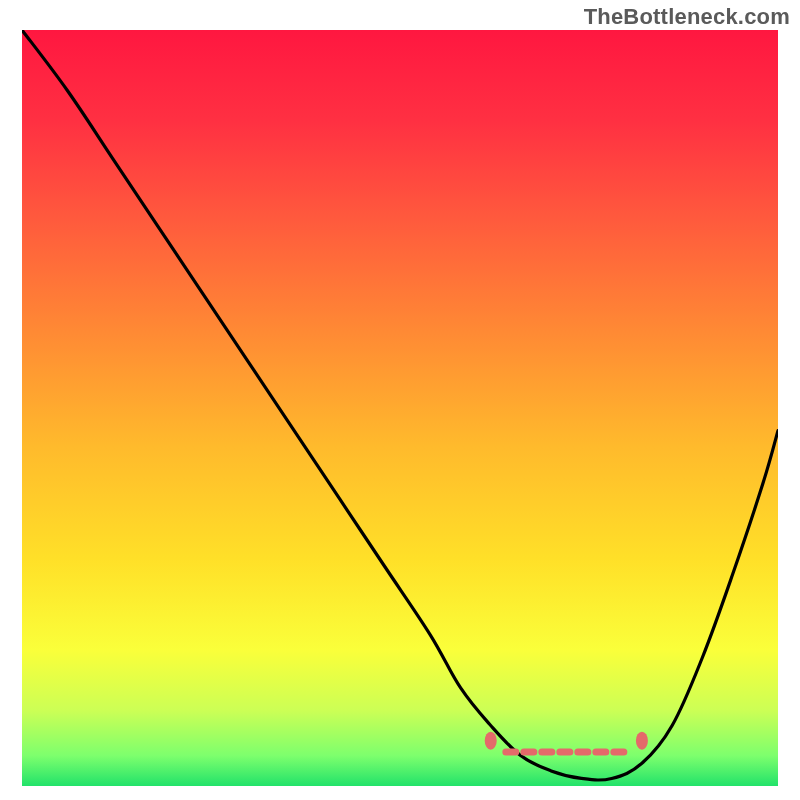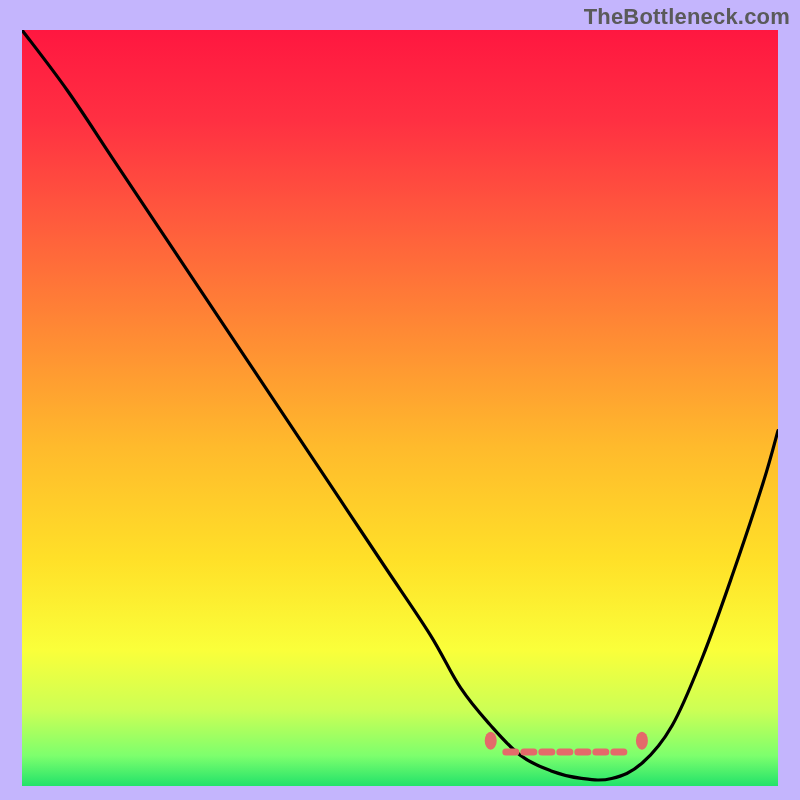--- a/index.html
+++ b/index.html
@@ -7,21 +7,21 @@
     padding: 0;
     width: 800px;
     height: 800px;
     background: #000000;
     overflow: hidden;
   }
   .frame {
     position: relative;
     width: 800px;
     height: 800px;
-    background: #c4b5fd;
+    background: #ffffff;
   }
   .watermark {
     position: absolute;
     top: 4px;
     right: 10px;
     color: #5a5a5a;
     font-family: Arial, Helvetica, sans-serif;
     font-size: 22px;
     font-weight: 600;
     letter-spacing: 0.2px;

